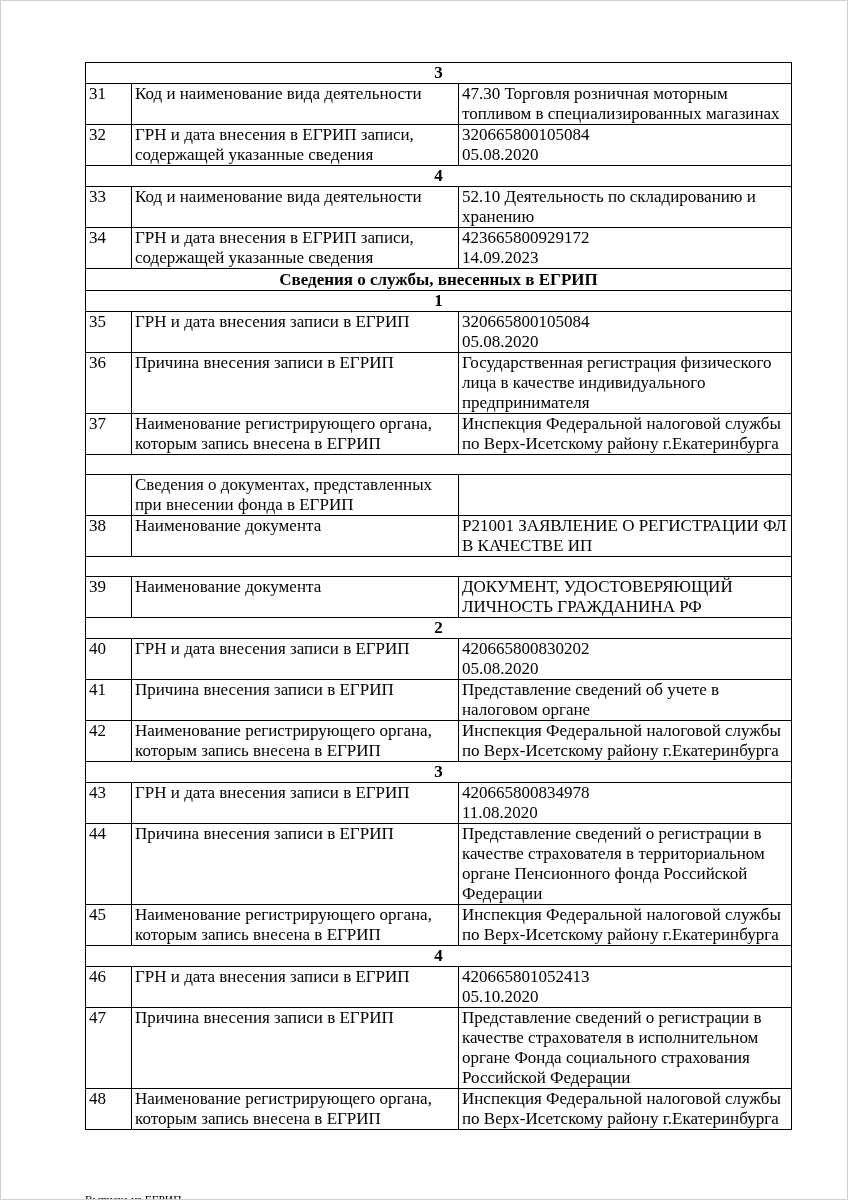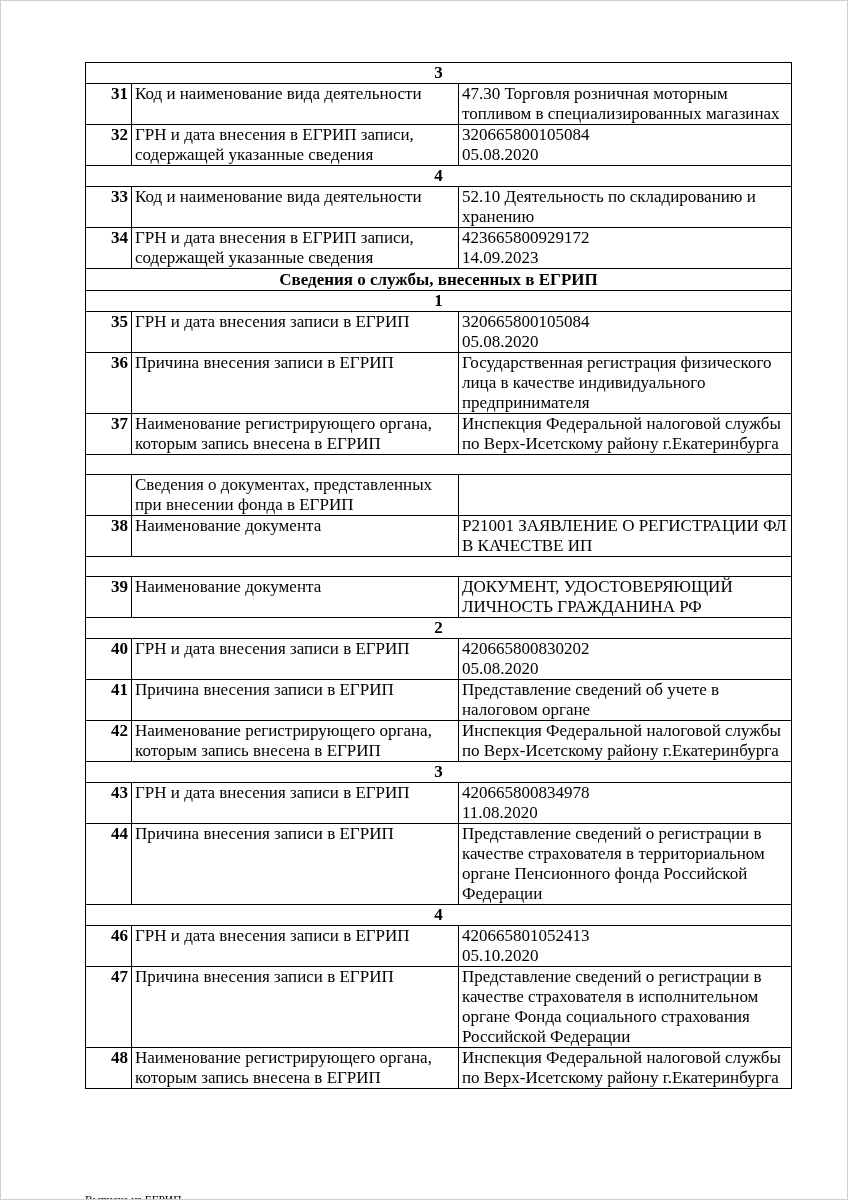--- a/index.html
+++ b/index.html
@@ -28,23 +28,22 @@
     font-size: 17px;
     line-height: 20px;
   }
   table.doc-table td {
     border: 1px solid #000000;
     vertical-align: top;
     padding: 0 3px;
     overflow: hidden;
   }
   td.c-num {
-    text-align: right;
+    text-align: left;
     padding: 0 1px;
-    font-weight: bold;
   }
   td.c-section {
     text-align: center;
     font-weight: bold;
     height: 20px;
     line-height: 20px;
     padding: 0;
   }
   td.c-title {
     text-align: center;
@@ -186,20 +185,25 @@
           <td class="c-label">ГРН и дата внесения записи в ЕГРИП</td>
           <td class="c-value">420665800834978
 11.08.2020</td>
         </tr>
         <tr>
           <td class="c-num">44</td>
           <td class="c-label">Причина внесения записи в ЕГРИП</td>
           <td class="c-value">Представление сведений о регистрации в качестве страхователя в территориальном органе Пенсионного фонда Российской Федерации</td>
         </tr>
         <tr>
+          <td class="c-num">45</td>
+          <td class="c-label">Наименование регистрирующего органа, которым запись внесена в ЕГРИП</td>
+          <td class="c-value">Инспекция Федеральной налоговой службы по Верх-Исетскому району г.Екатеринбурга</td>
+        </tr>
+        <tr>
           <td colspan="3" class="c-section">4</td>
         </tr>
         <tr>
           <td class="c-num">46</td>
           <td class="c-label">ГРН и дата внесения записи в ЕГРИП</td>
           <td class="c-value">420665801052413
 05.10.2020</td>
         </tr>
         <tr>
           <td class="c-num">47</td>

